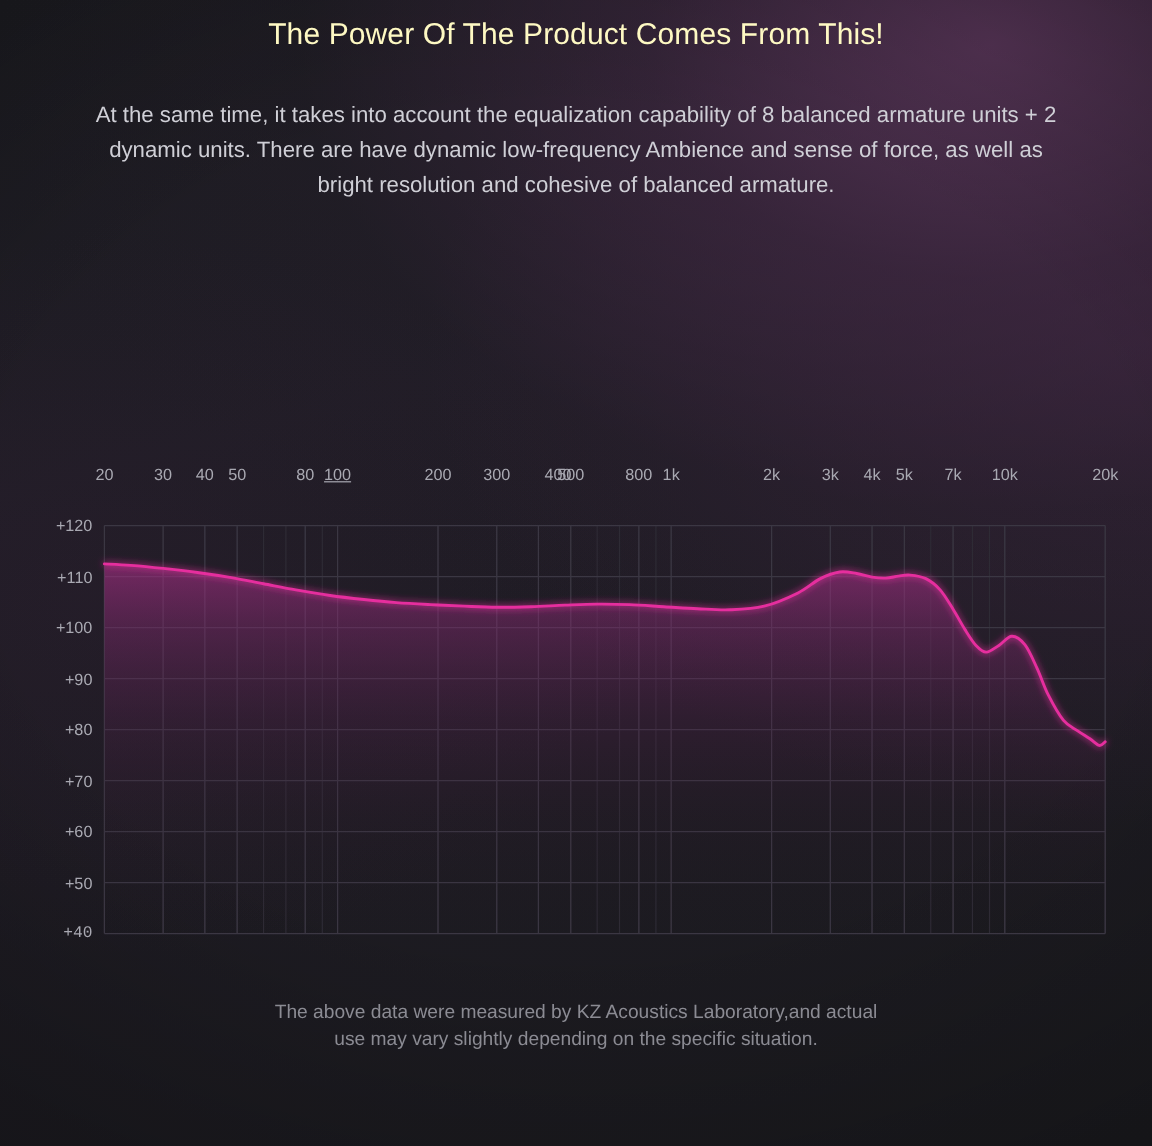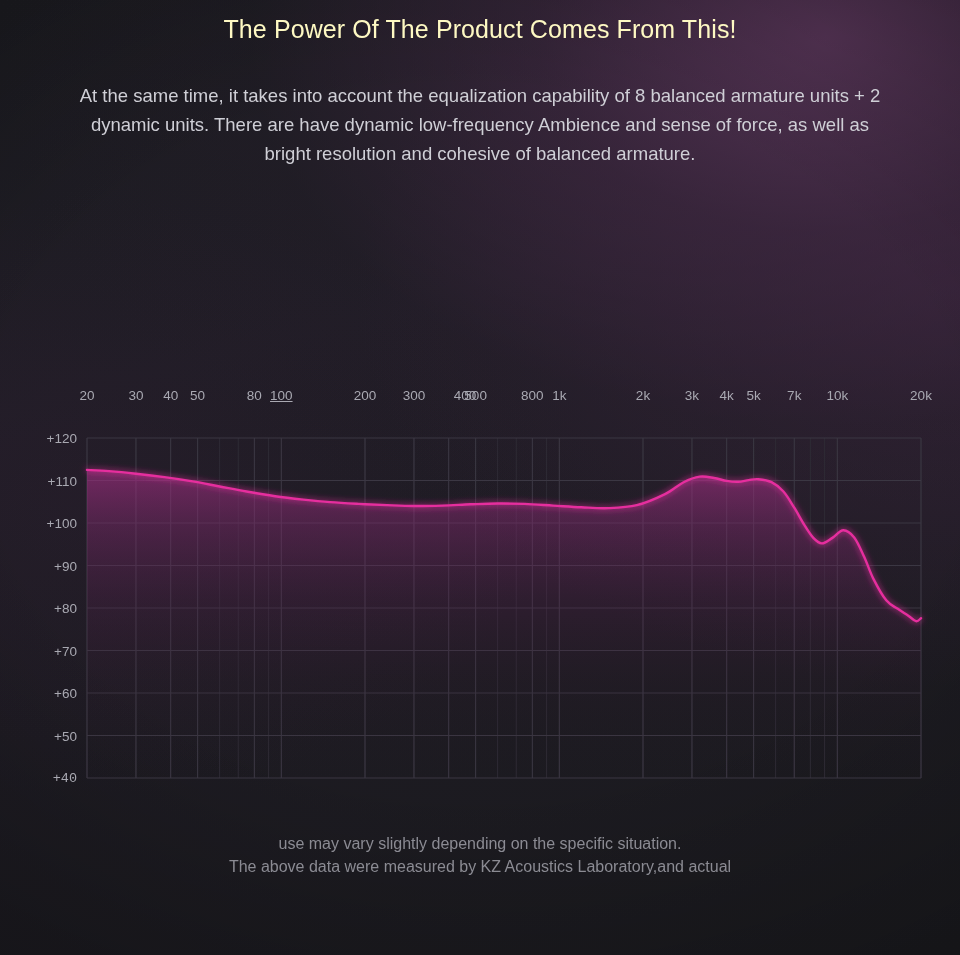--- a/index.html
+++ b/index.html
@@ -181,17 +181,17 @@
         <div class="ytick-label" style="left: 29px; width: 48px; top: 565.5px;">+90</div>
         <div class="ytick-label" style="left: 29px; width: 48px; top: 608px;">+80</div>
         <div class="ytick-label" style="left: 29px; width: 48px; top: 650.5px;">+70</div>
         <div class="ytick-label" style="left: 29px; width: 48px; top: 693px;">+60</div>
         <div class="ytick-label" style="left: 29px; width: 48px; top: 735.5px;">+50</div>
         <div class="ytick-label" style="left: 29px; width: 48px; top: 778px; font-family: Liberation Mono, monospace;">+40</div>
       </div>
   </div>
 
   <div id="footnote">
+    <div>The above data were measured by KZ Acoustics Laboratory,and actual</div>
     <div>use may vary slightly depending on the specific situation.</div>
-    <div>The above data were measured by KZ Acoustics Laboratory,and actual</div>
   </div>
 
 </div>
 
 </body></html>

